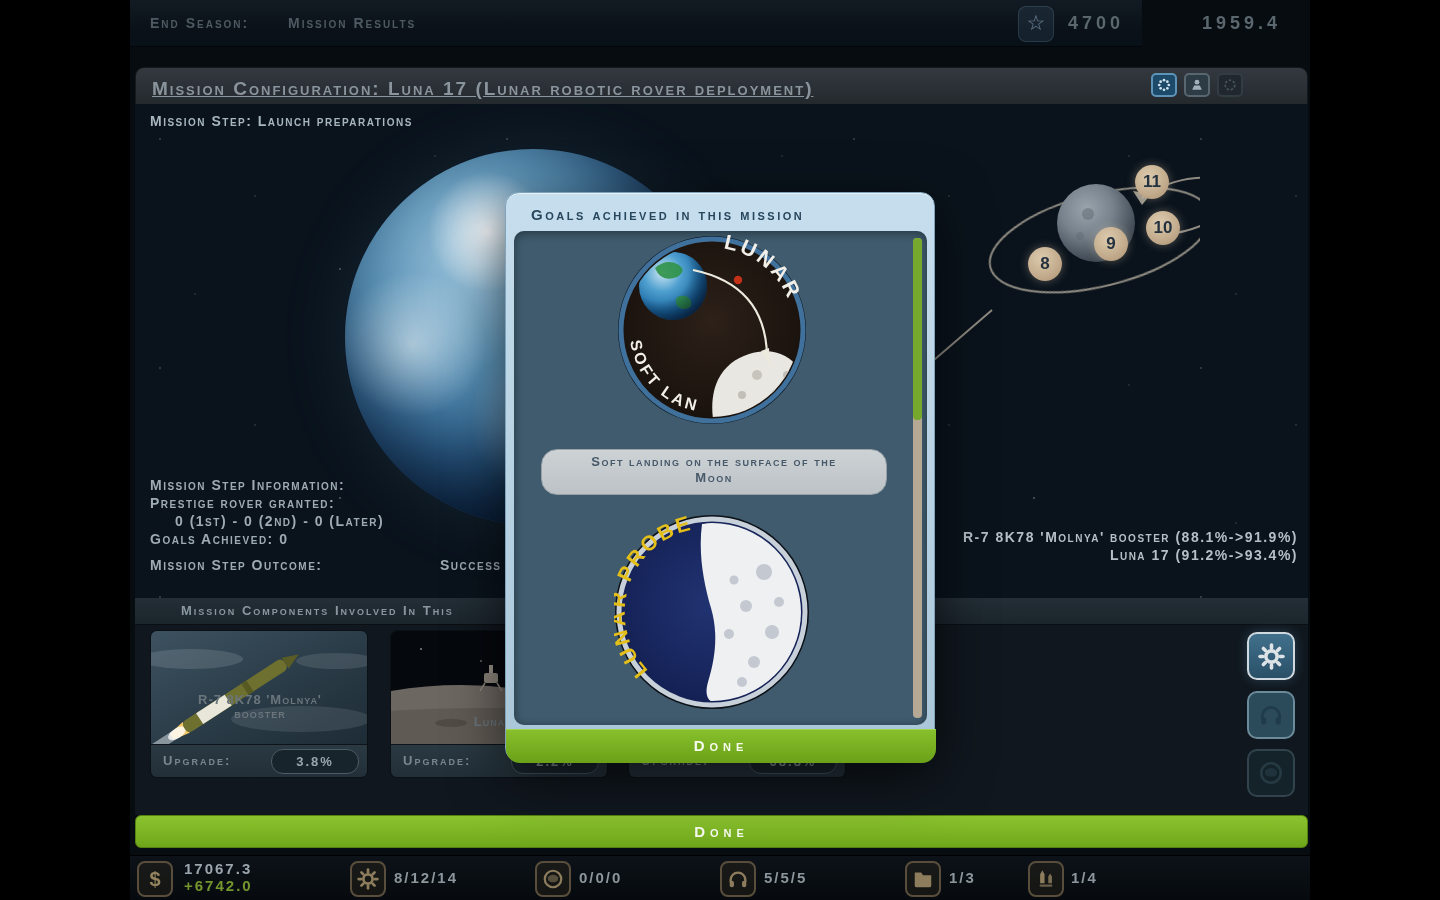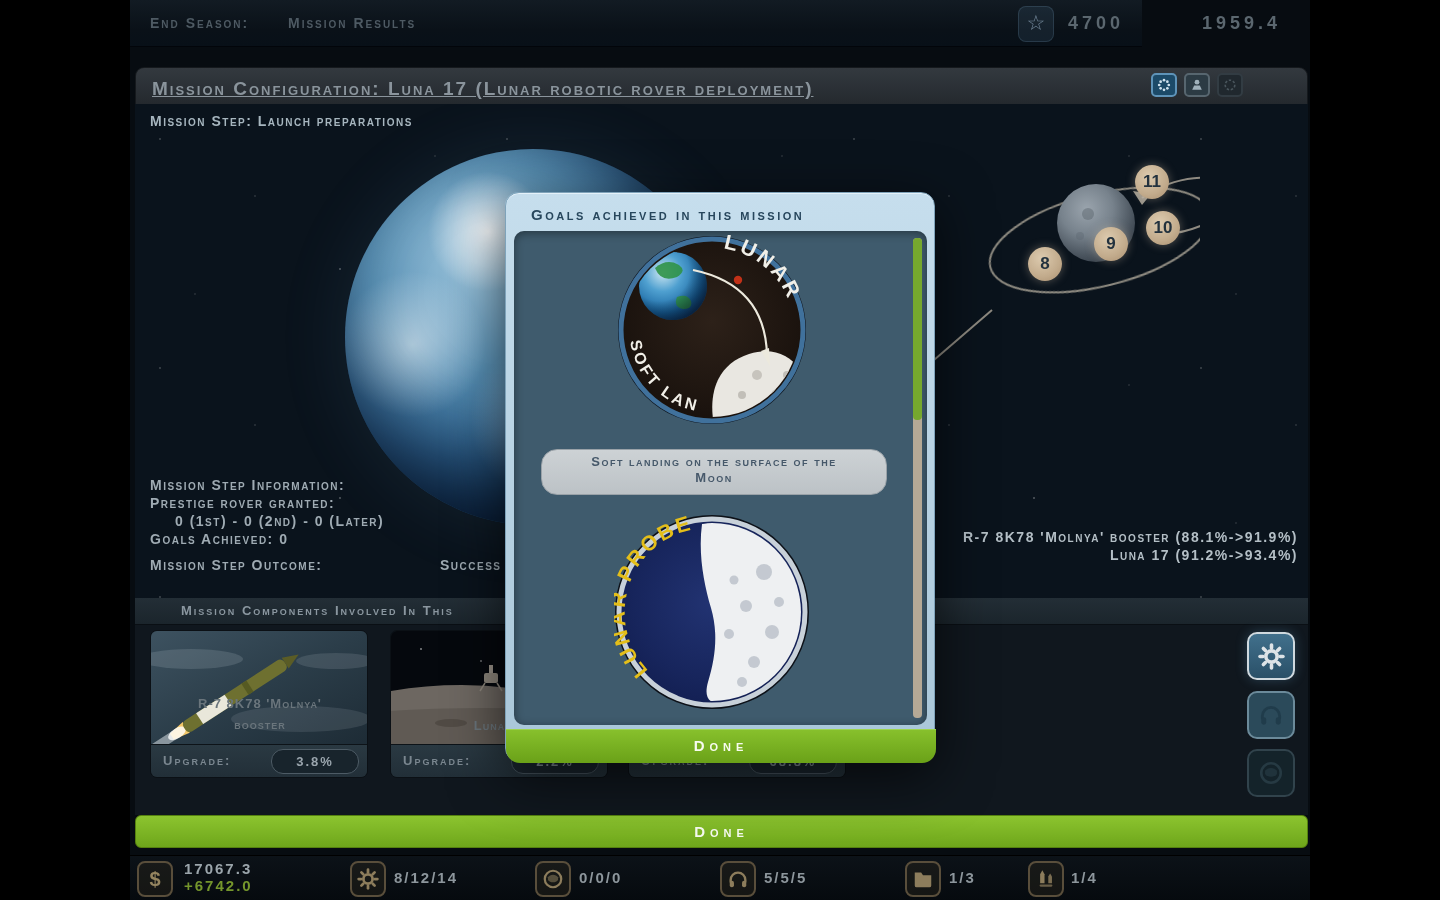--- a/index.html
+++ b/index.html
@@ -56,21 +56,21 @@
         box-shadow:0 0 10px rgba(230,210,180,.35);}
 
   
   .comp-section{position:absolute;left:135px;top:598px;width:1173px;height:217px;background:#10171e;}
   .comp-header{position:absolute;left:0;top:0;width:100%;height:26px;
                background:linear-gradient(#232e36,#1b252c);border-bottom:1px solid #0a0f14;}
   .comp-header span{position:absolute;left:16px;top:5px;font-size:13px;color:#8b97a0;padding-left:30px;}
   .card{position:absolute;top:32px;width:218px;height:148px;background:#141d24;border:1px solid #0b1015;
         border-radius:7px;overflow:hidden;box-sizing:border-box;}
   .card-img{position:absolute;left:0;top:0;width:218px;height:116px;}
-  .card-cap{position:absolute;text-align:center;font-size:13px;color:#6a757c;letter-spacing:1px;line-height:21px;}
+  .card-cap{position:absolute;text-align:center;font-size:13px;color:#6a757c;letter-spacing:1px;line-height:14px;}
   .upg-row{position:absolute;left:0;bottom:0;width:100%;height:32px;
            background:linear-gradient(#2a3942,#222f38);border-top:1px solid #0d1318;}
   .upg-label{position:absolute;left:12px;top:8px;font-size:13px;color:#7b8790;}
   .upg-badge{position:absolute;right:8px;top:4px;width:86px;height:23px;border-radius:12px;background:#18242c;
              border:1px solid #4d5b65;text-align:center;line-height:23px;font-size:13px;color:#9aa5ad;}
   .dim{opacity:.8;}
 
   
   .footer-done{position:absolute;left:135px;top:815px;width:1173px;height:33px;border-radius:6px;
                background:linear-gradient(#8cc42f,#6ea61b);border:1px solid #55810f;box-sizing:border-box;

